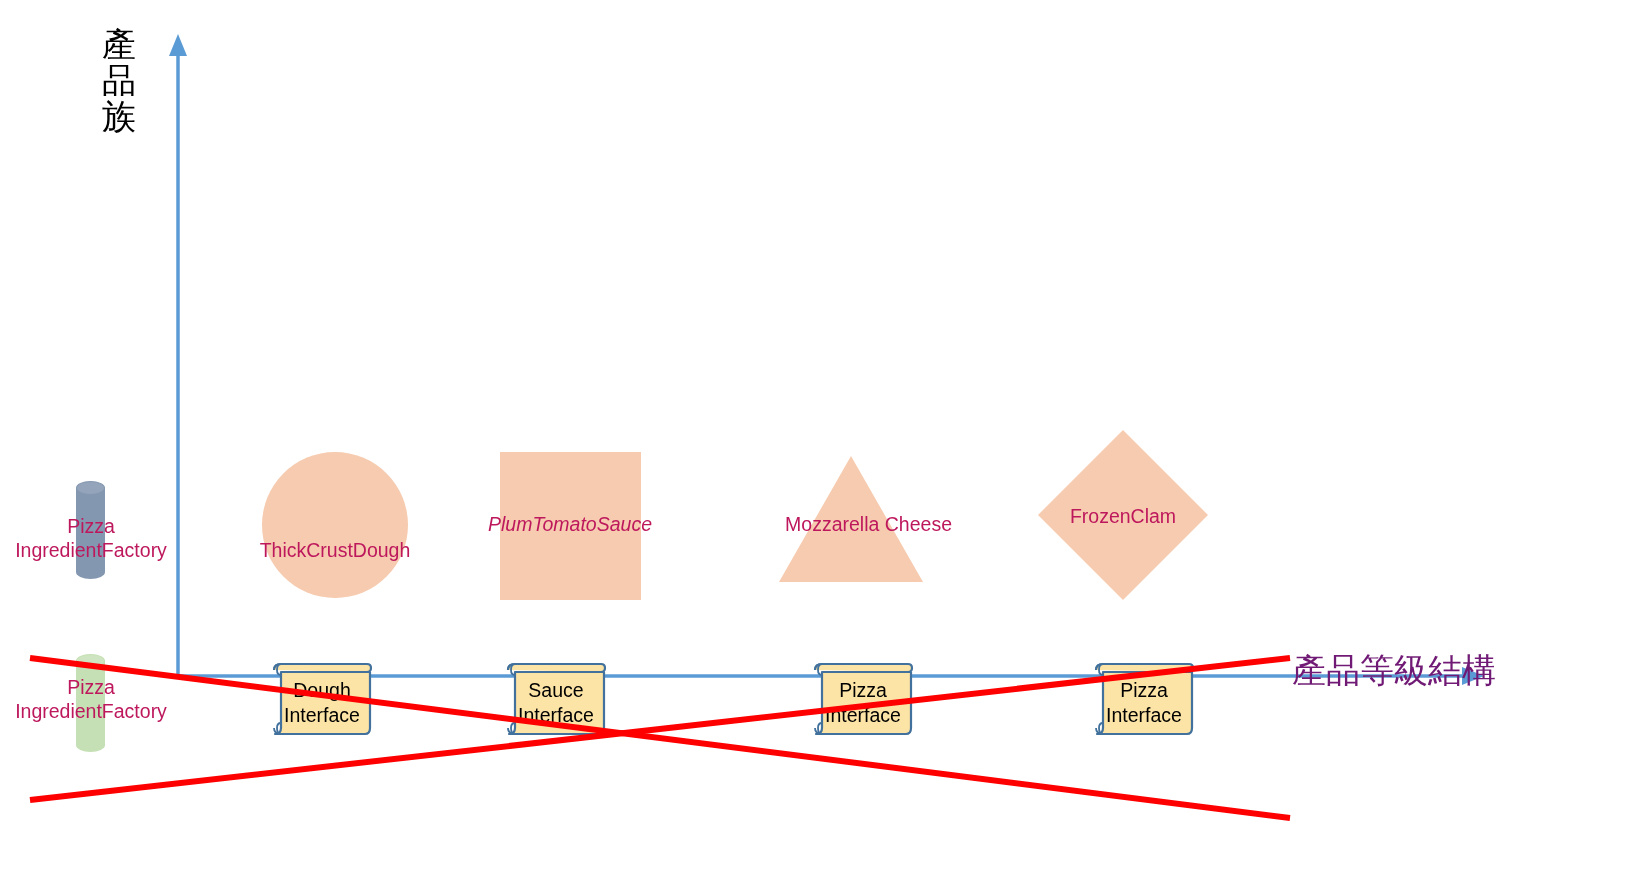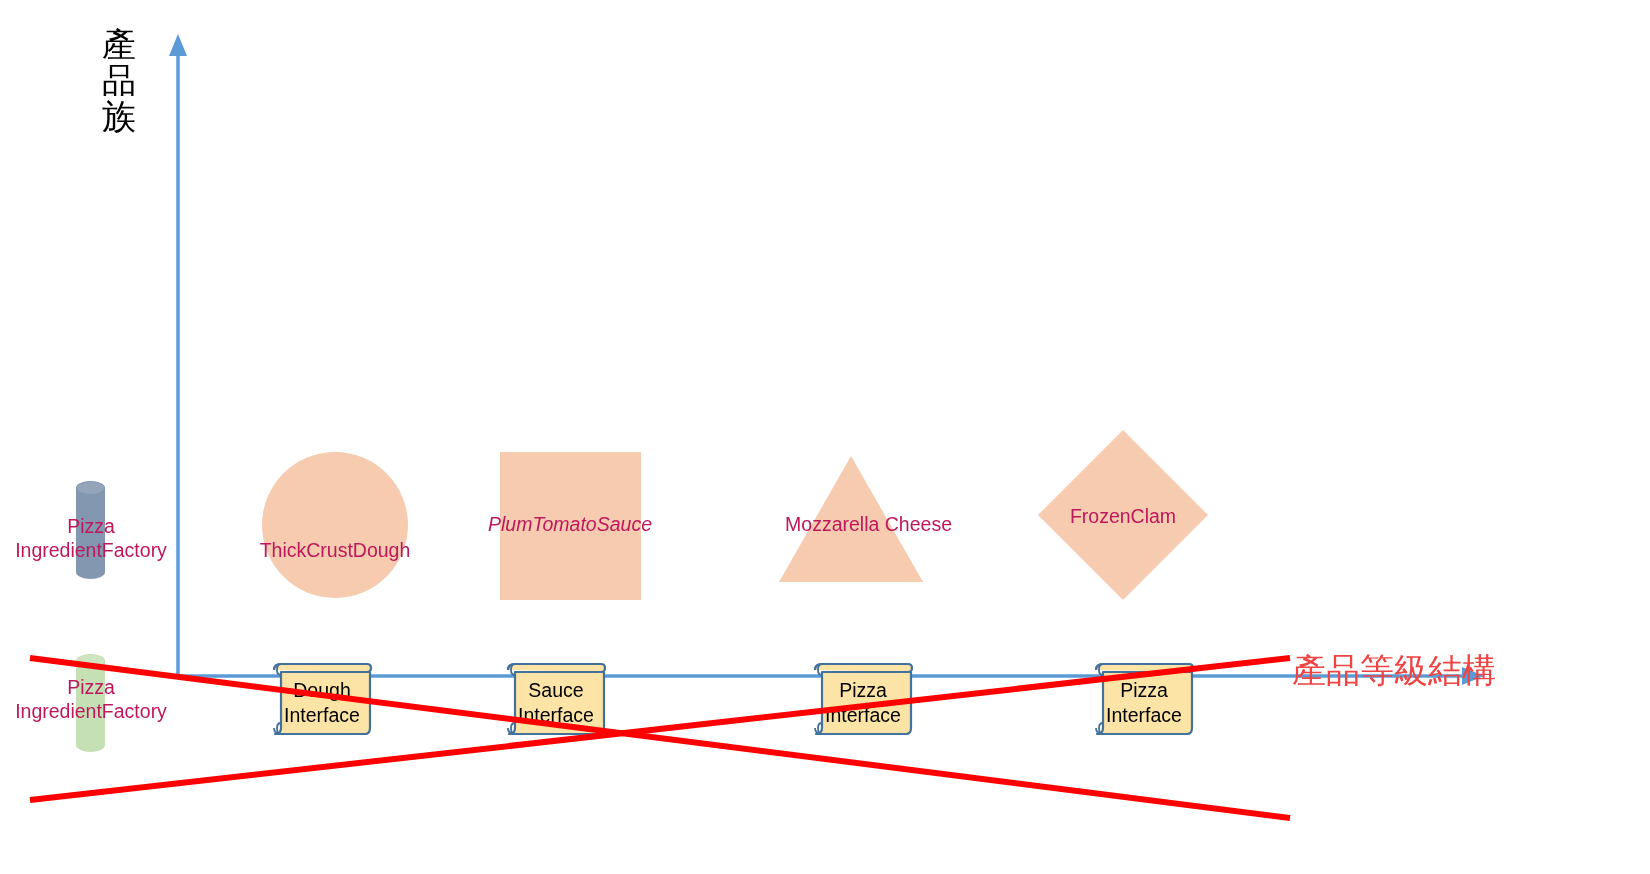--- a/index.html
+++ b/index.html
@@ -37,21 +37,21 @@
     text-align: center;
     letter-spacing: 0;
   }
   .axis-label-y span { display: block; }
 
   .axis-label-x {
     position: absolute;
     left: 1292px; top: 648px;
     font-family: "DejaVu Serif", serif;
     font-size: 34px;
-    color: #ef4444;
+    color: #701a75;
     white-space: nowrap;
   }
 
   
   .shape-label {
     position: absolute;
     font-family: "Liberation Sans", sans-serif;
     font-size: 19.5px;
     color: #be185d;
     text-align: center;

